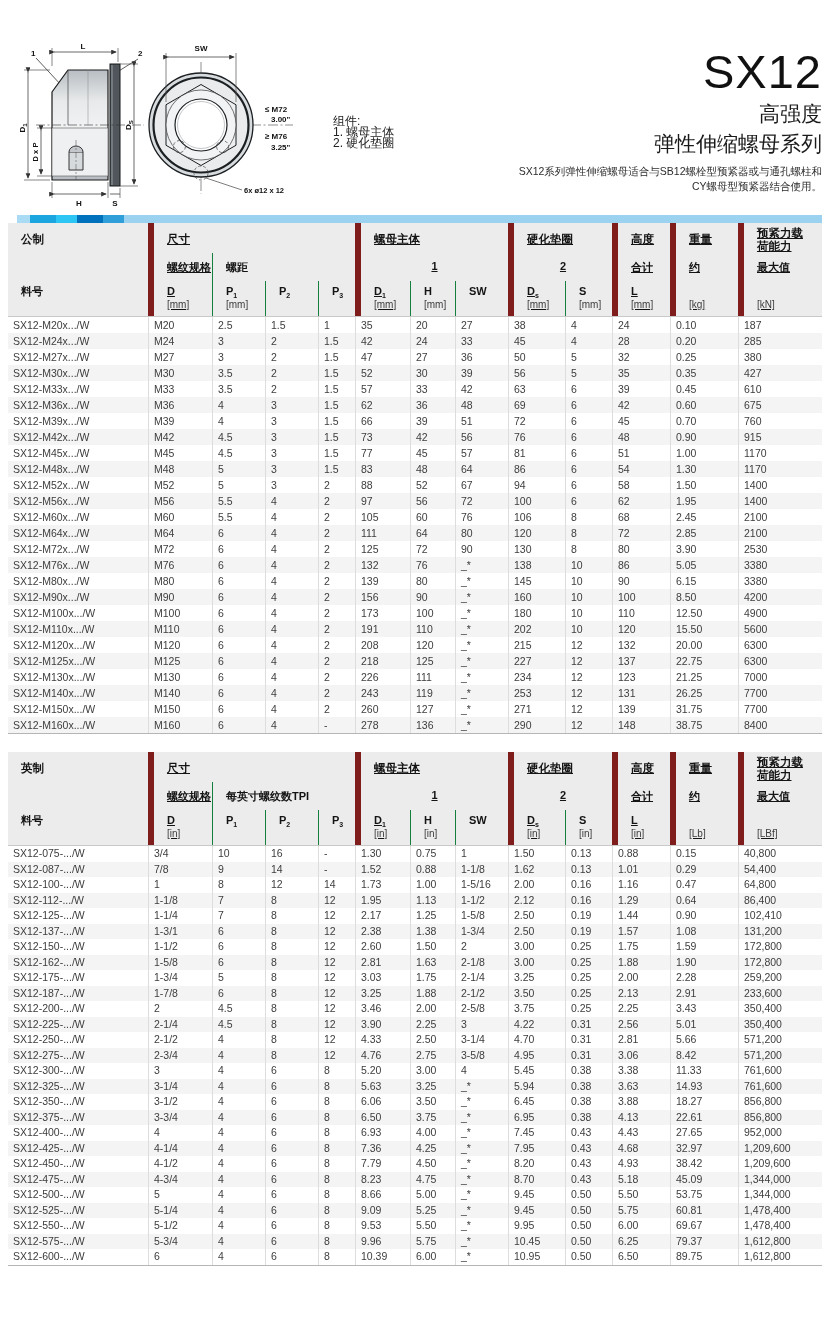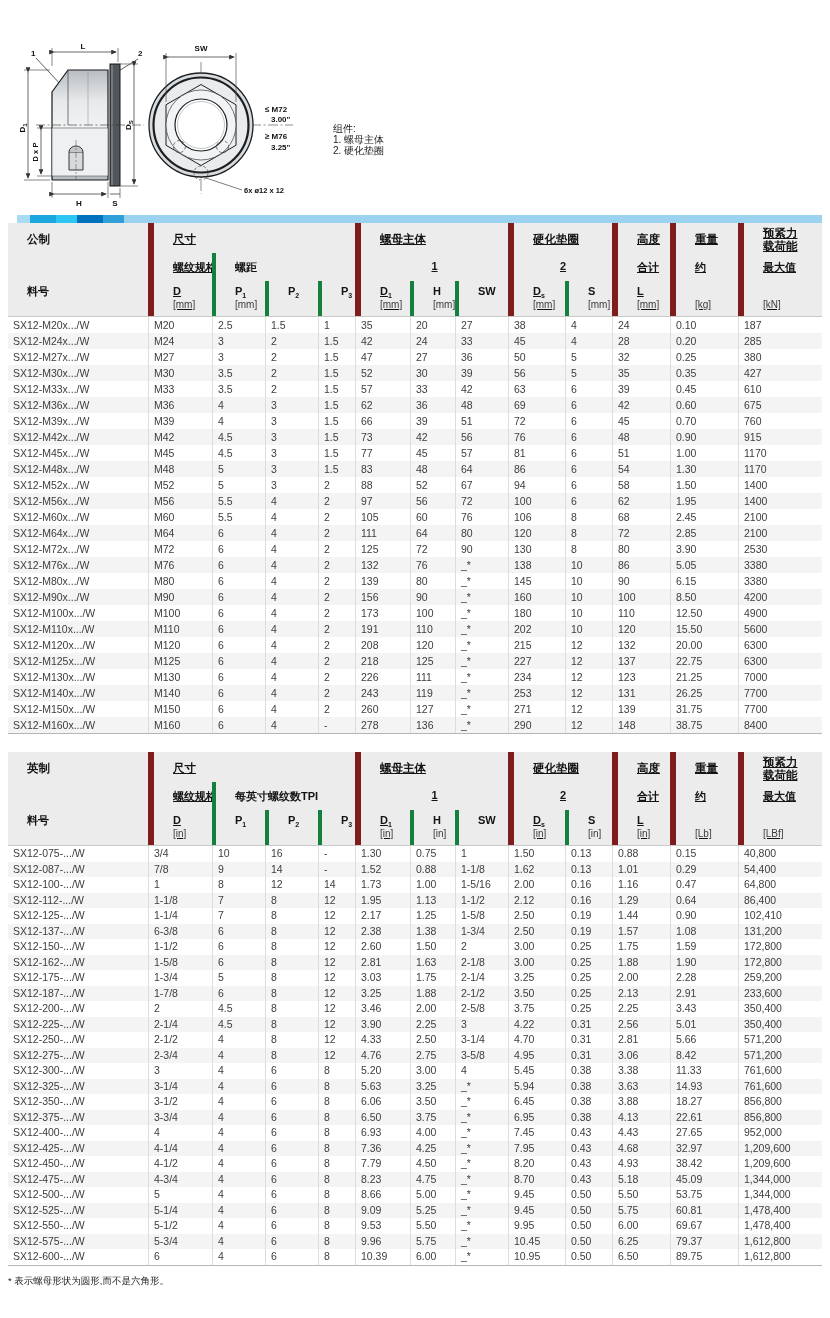--- a/index.html
+++ b/index.html
@@ -5,21 +5,21 @@
   html,body{margin:0;padding:0;}
   body{
     width:830px;height:1318px;background:#ffffff;position:relative;overflow:hidden;
     font-family:"Liberation Sans","DejaVu Sans",sans-serif;color:#1a1a1a;
   }
   
   .topzone{position:relative;height:215px;}
   .fig{position:absolute;}
   #side-svg{left:10px;top:40px;}
   #front-svg{left:145px;top:40px;}
-  .legend{position:absolute;left:333px;top:123px;font-size:10px;line-height:11px;color:#222;}
+  .legend{position:absolute;left:333px;top:116px;font-size:12px;line-height:11px;color:#222;}
   .titleblock{position:absolute;right:8px;top:48px;text-align:right;}
   .t-main{font-size:47px;font-weight:400;line-height:1;color:#111;letter-spacing:1px;}
   .t-sub{font-size:21px;font-weight:400;margin-top:7px;line-height:1.1;}
   .t-desc{font-size:10.5px;line-height:15px;margin-top:9px;color:#2d2d2d;}
   
   .bluebar{margin-left:17px;width:805px;height:8px;display:flex;}
   .bseg{height:8px;}
   .bseg:nth-child(1){width:13px;}
   .bseg:nth-child(2){width:26px;}
   .bseg:nth-child(3){width:21px;}
@@ -27,33 +27,33 @@
   .bseg:nth-child(5){width:21px;}
   .bseg:nth-child(6){flex:1;}
   
   .dtable{margin:0 8px;width:814px;--rh:16px;}
   .dtable.imperial{--rh:15.5px;margin-top:18px;}
   .row{display:grid;grid-template-columns:140px 64px 53px 53px 37px 55px 45px 53px 57px 47px 58px 68px 84px;}
   .thead{background:#ececec;border-bottom:1px solid #c9c9c9;}
   .hrow1{height:30px;}
   .hrow2{height:28px;}
   .hrow3{height:35px;}
-  .hc{box-sizing:border-box;padding-left:19px;overflow:hidden;white-space:nowrap;
+  .hc{box-sizing:border-box;padding-left:13px;overflow:hidden;white-space:nowrap;
       font-weight:bold;font-size:11.5px;color:#141414;}
   .hrow1 .hc{padding-top:9px;}
   .hrow2 .hc{padding-top:7px;font-size:11px;}
   .hrow3 .hc{padding-top:4px;}
   .hc.gwrap{white-space:normal;line-height:13px;padding-top:4px;padding-right:16px;}
   .hc.ctr{text-align:center;padding-left:0;}
   .l1{height:13px;line-height:13px;}
   .cm{font-size:11px;font-weight:bold;}
   .l1 sub{font-size:7px;}
   .cu{font-weight:normal;font-size:10px;color:#3c3c3c;line-height:13px;}
   .bmaj{border-left:6px solid #7f1d1d;text-decoration:underline;}
-  .bmin{border-left:4px solid #15803d;}
+  .bmin{border-left:1px solid #15803d;}
   .bdat{border-left:1px solid #dddddd;}
   .tbody{border-bottom:1px solid #b5b5b5;}
   .drow{height:var(--rh);line-height:var(--rh);font-size:10.5px;color:#3d3d3d;background:#fff;}
   .tbody .drow:nth-child(even){background:#f4f4f4;}
   .dc{box-sizing:border-box;padding-left:5px;overflow:hidden;white-space:nowrap;}
   
   .footnotes{margin:8px 8px 0 8px;font-size:9.5px;line-height:14px;color:#1c1c1c;}
   
   .dimtxt{font-family:"Liberation Sans",sans-serif;font-size:8px;font-weight:bold;fill:#111;}
   .dimtxt-sm{font-family:"Liberation Sans",sans-serif;font-size:7.5px;font-weight:bold;fill:#111;}
@@ -157,20 +157,29 @@
     <line x1="61" y1="138" x2="97" y2="150" stroke="#444" stroke-width="0.7"></line>
     <text class="dimtxt-sm" x="99" y="153">6x ø12 x 12</text>
   </svg>
 
   <div class="legend">
     <div>组件:</div>
     <div>1. 螺母主体</div>
     <div>2. 硬化垫圈</div>
   </div>
 
+  <div class="titleblock">
+    <div class="t-main">SX12</div>
+    <div class="t-sub">高强度</div>
+    <div class="t-sub">弹性伸缩螺母系列</div>
+    <div class="t-desc">
+      <div>SX12系列弹性伸缩螺母适合与SB12螺栓型预紧器或与通孔螺柱和</div>
+      <div>CY螺母型预紧器结合使用。</div>
+    </div>
+  </div>
 </div>
 
 <div class="bluebar">
   <div class="bseg" style="background: rgb(169, 219, 244);"></div>
   <div class="bseg" style="background: rgb(28, 166, 224);"></div>
   <div class="bseg" style="background: rgb(44, 197, 244);"></div>
   <div class="bseg" style="background: rgb(0, 113, 188);"></div>
   <div class="bseg" style="background: rgb(47, 158, 217);"></div>
   <div class="bseg" style="background: rgb(155, 210, 239);"></div>
 </div>
@@ -783,21 +792,21 @@
         <div class="dc bdat">1.25</div>
         <div class="dc bdat">1-5/8</div>
         <div class="dc bdat">2.50</div>
         <div class="dc bdat">0.19</div>
         <div class="dc bdat">1.44</div>
         <div class="dc bdat">0.90</div>
         <div class="dc bdat">102,410</div>
       </div>
       <div class="row drow">
         <div class="dc">SX12-137-.../W</div>
-        <div class="dc bdat">6-3/8</div>
+        <div class="dc bdat">1-3/1</div>
         <div class="dc bdat">6</div>
         <div class="dc bdat">8</div>
         <div class="dc bdat">12</div>
         <div class="dc bdat">2.38</div>
         <div class="dc bdat">1.38</div>
         <div class="dc bdat">1-3/4</div>
         <div class="dc bdat">2.50</div>
         <div class="dc bdat">0.19</div>
         <div class="dc bdat">1.57</div>
         <div class="dc bdat">1.08</div>
@@ -1115,14 +1124,13 @@
         <div class="dc bdat">10.95</div>
         <div class="dc bdat">0.50</div>
         <div class="dc bdat">6.50</div>
         <div class="dc bdat">89.75</div>
         <div class="dc bdat">1,612,800</div>
       </div>
     </div>
   </div>
 
 <div class="footnotes">
-  <div>* 表示螺母形状为圆形,而不是六角形。</div>
 </div>
 
 </body></html>

